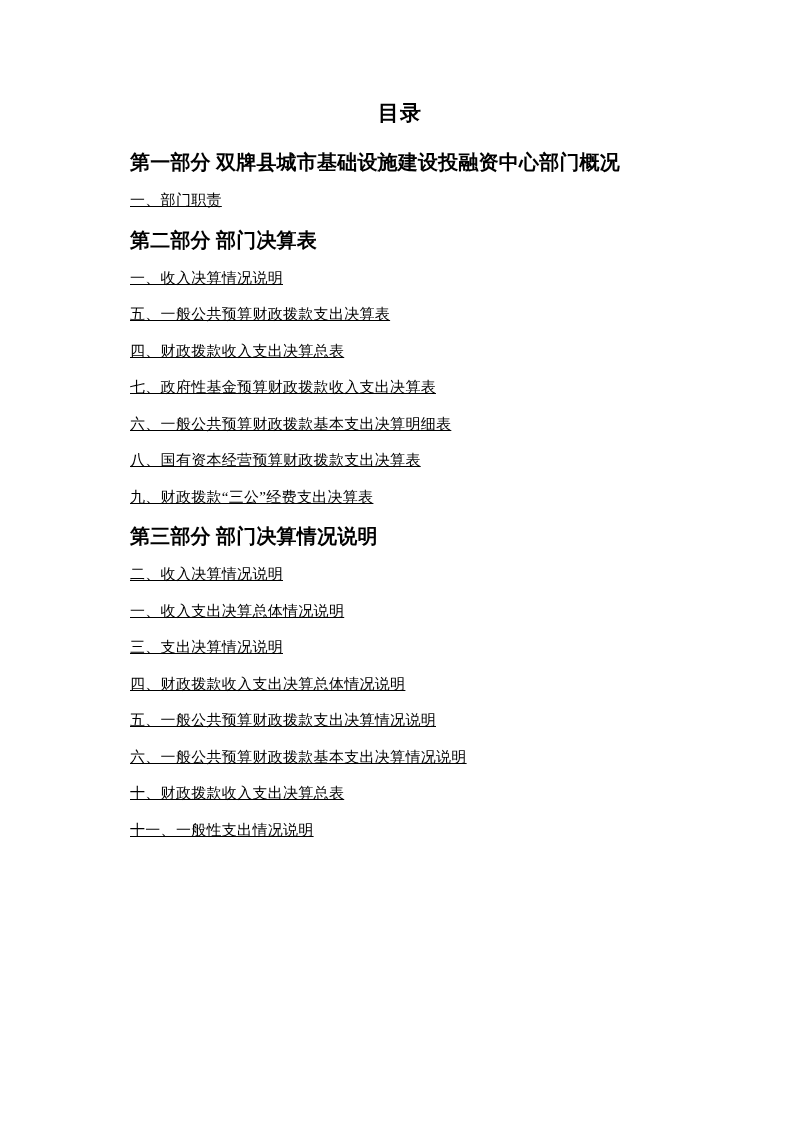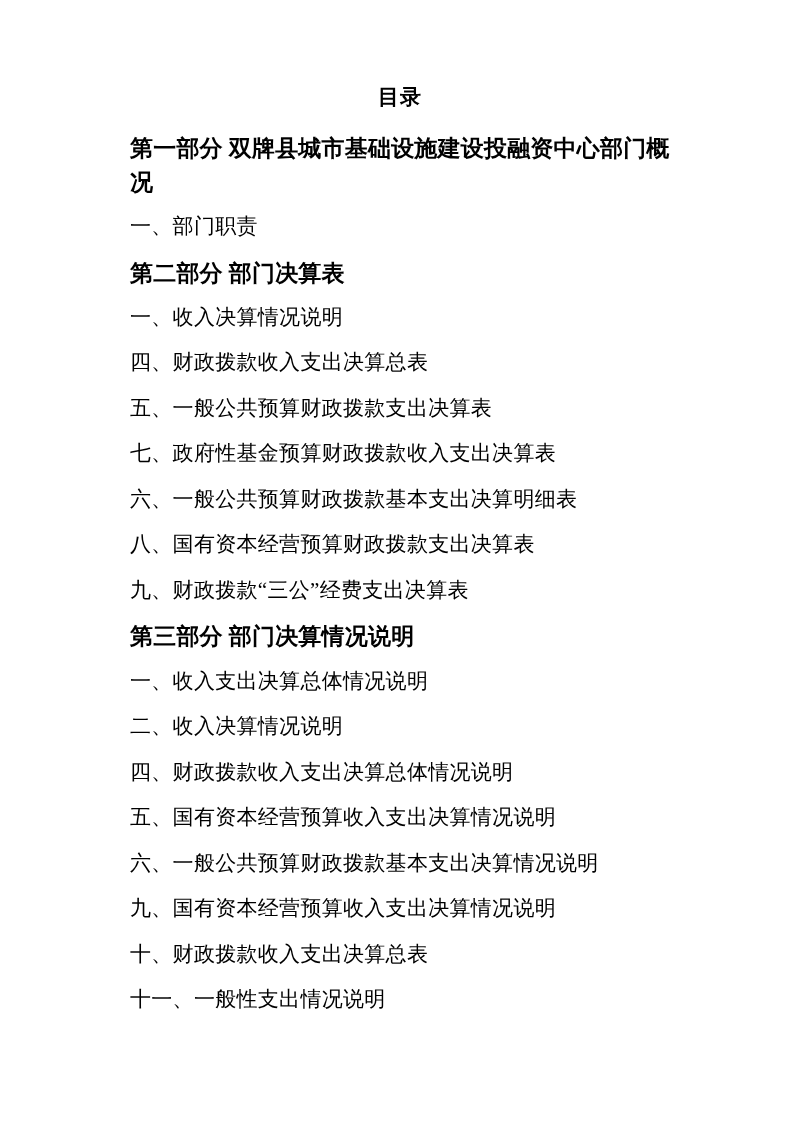--- a/index.html
+++ b/index.html
@@ -15,43 +15,44 @@
     width: 793px;
     height: 1122px;
     position: relative;
     background: #ffffff;
     box-sizing: border-box;
     overflow: hidden;
   }
   .content {
     position: absolute;
     left: 130px;
-    top: 83px;
+    top: 99px;
     width: 540px;
   }
   .doc-title {
     font-size: 21px;
     font-weight: bold;
     text-align: center;
     letter-spacing: 1px;
     margin: 0 0 20px 0;
     line-height: 1.4;
   }
   .section-heading {
-    font-size: 23px;
+    font-size: 20px;
     font-weight: bold;
     line-height: 1.45;
     margin: 10px 0 12px 0;
     letter-spacing: 0.2px;
   }
   .entry {
-    font-size: 21px;
+    font-size: 15px;
     line-height: 1.5;
     margin: 10px 0 14px 0;
     letter-spacing: 0.3px;
+    text-decoration: underline;
   }
   .part-block {
     margin: 0;
   }
   .part-block + .part-block {
     margin-top: 4px;
   }
 </style>
 </head>
 <body>
@@ -61,33 +62,33 @@
     <h1 class="doc-title">目录</h1>
 
     <div class="part-block">
       <div class="section-heading">第一部分 双牌县城市基础设施建设投融资中心部门概况</div>
       <div class="entry">一、部门职责</div>
     </div>
 
     <div class="part-block">
       <div class="section-heading">第二部分 部门决算表</div>
       <div class="entry">一、收入决算情况说明</div>
+      <div class="entry">五、一般公共预算财政拨款支出决算表</div>
       <div class="entry">四、财政拨款收入支出决算总表</div>
-      <div class="entry">五、一般公共预算财政拨款支出决算表</div>
       <div class="entry">七、政府性基金预算财政拨款收入支出决算表</div>
       <div class="entry">六、一般公共预算财政拨款基本支出决算明细表</div>
       <div class="entry">八、国有资本经营预算财政拨款支出决算表</div>
       <div class="entry">九、财政拨款“三公”经费支出决算表</div>
     </div>
 
     <div class="part-block">
       <div class="section-heading">第三部分 部门决算情况说明</div>
+      <div class="entry">二、收入决算情况说明</div>
       <div class="entry">一、收入支出决算总体情况说明</div>
-      <div class="entry">二、收入决算情况说明</div>
+      <div class="entry">三、支出决算情况说明</div>
       <div class="entry">四、财政拨款收入支出决算总体情况说明</div>
-      <div class="entry">五、国有资本经营预算收入支出决算情况说明</div>
+      <div class="entry">五、一般公共预算财政拨款支出决算情况说明</div>
       <div class="entry">六、一般公共预算财政拨款基本支出决算情况说明</div>
-      <div class="entry">九、国有资本经营预算收入支出决算情况说明</div>
       <div class="entry">十、财政拨款收入支出决算总表</div>
       <div class="entry">十一、一般性支出情况说明</div>
     </div>
   </div>
 </div>
 
 </body></html>

